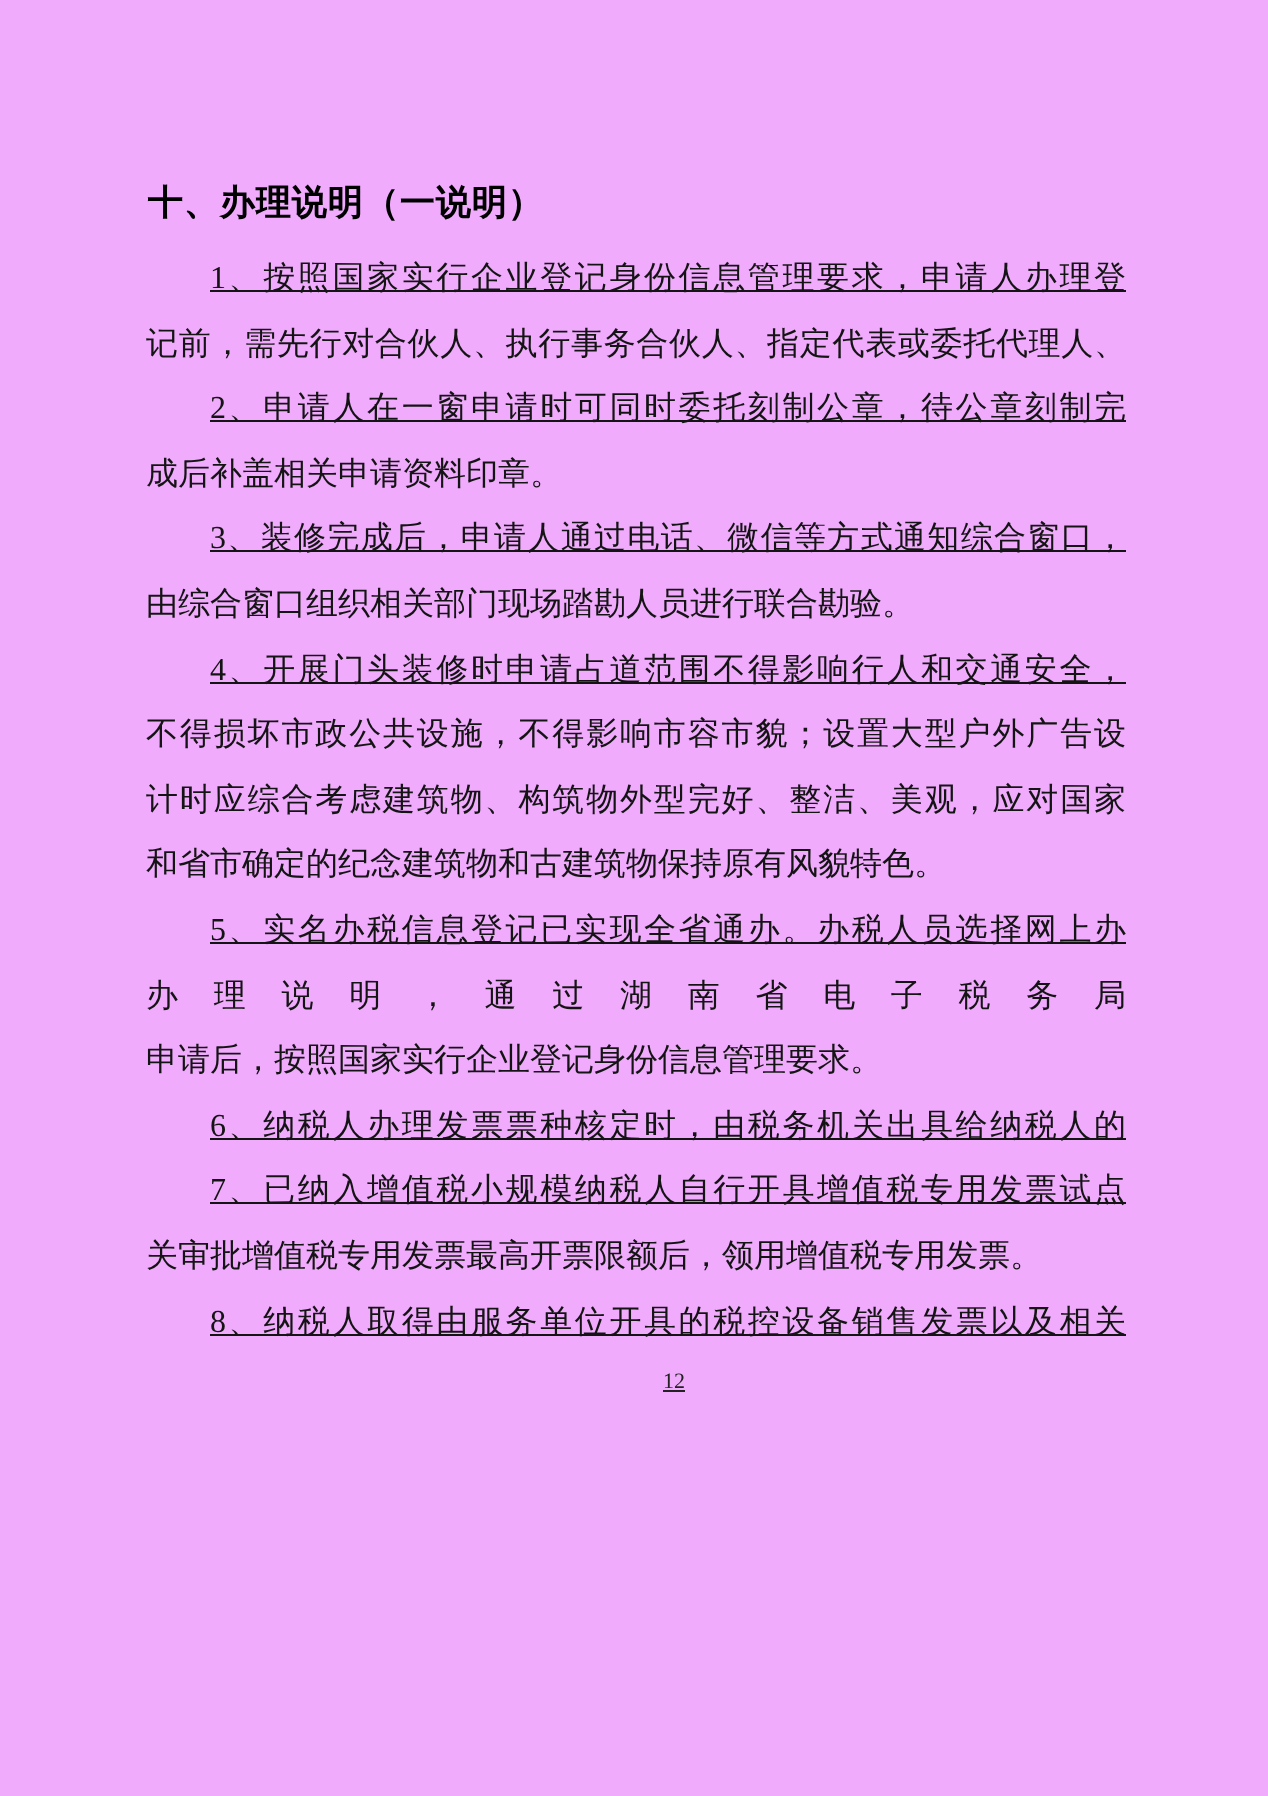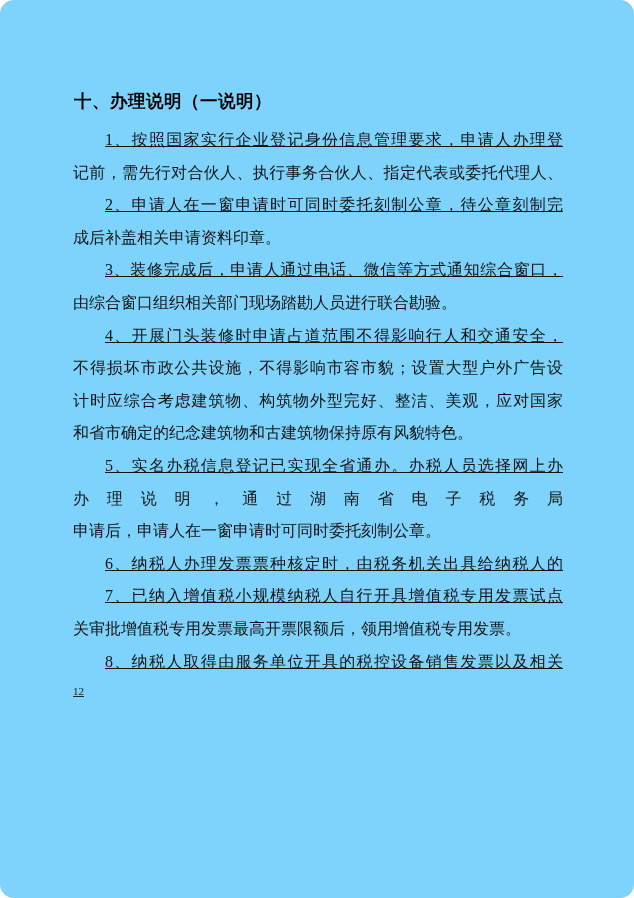--- a/index.html
+++ b/index.html
@@ -5,26 +5,25 @@
   html, body {
     margin: 0;
     padding: 0;
     background: #ffffff;
   }
   .page {
     position: relative;
     box-sizing: border-box;
     width: 634px;
     height: 898px;
-    background: #7dd3fc;
+    background: #f0abfc;
     color: #141414;
     padding: 91px 33px 0 73px;
     overflow: hidden;
     font-family: "Liberation Serif", "DejaVu Serif", serif;
-    border-radius: 14px;
   }
   .heading {
     font-family: "Liberation Sans", "DejaVu Sans", sans-serif;
     font-weight: bold;
     font-size: 17.5px;
     line-height: 20px;
     letter-spacing: 0.5px;
     color: #000000;
     margin: 0 0 13px 1px;
   }
@@ -42,21 +41,21 @@
   }
   .line.fill {
     text-align-last: justify;
   }
   .line.first {
     text-indent: 32px;
     text-decoration: underline;
   }
   .pageno {
     margin-top: 5px;
-    text-align: left;
+    text-align: center;
     font-size: 11px;
     line-height: 16px;
     color: #222222;
     font-family: "Liberation Serif", "DejaVu Serif", serif;
     text-decoration: underline;
   }
 </style>
 </head>
 <body>
 
@@ -69,21 +68,21 @@
       <div class="line first fill">2、申请人在一窗申请时可同时委托刻制公章，待公章刻制完</div>
       <div class="line">成后补盖相关申请资料印章。</div>
       <div class="line first fill">3、装修完成后，申请人通过电话、微信等方式通知综合窗口，</div>
       <div class="line">由综合窗口组织相关部门现场踏勘人员进行联合勘验。</div>
       <div class="line first fill">4、开展门头装修时申请占道范围不得影响行人和交通安全，</div>
       <div class="line fill">不得损坏市政公共设施，不得影响市容市貌；设置大型户外广告设</div>
       <div class="line fill">计时应综合考虑建筑物、构筑物外型完好、整洁、美观，应对国家</div>
       <div class="line">和省市确定的纪念建筑物和古建筑物保持原有风貌特色。</div>
       <div class="line first fill">5、实名办税信息登记已实现全省通办。办税人员选择网上办</div>
       <div class="line fill">办理说明，通过湖南省电子税务局</div>
-      <div class="line">申请后，申请人在一窗申请时可同时委托刻制公章。</div>
+      <div class="line">申请后，按照国家实行企业登记身份信息管理要求。</div>
       <div class="line first fill">6、纳税人办理发票票种核定时，由税务机关出具给纳税人的</div>
       <div class="line first fill">7、已纳入增值税小规模纳税人自行开具增值税专用发票试点</div>
       <div class="line">关审批增值税专用发票最高开票限额后，领用增值税专用发票。</div>
       <div class="line first fill">8、纳税人取得由服务单位开具的税控设备销售发票以及相关</div>
     </div>
 
   <div class="pageno">12</div>
 </div>
 
 </body></html>

